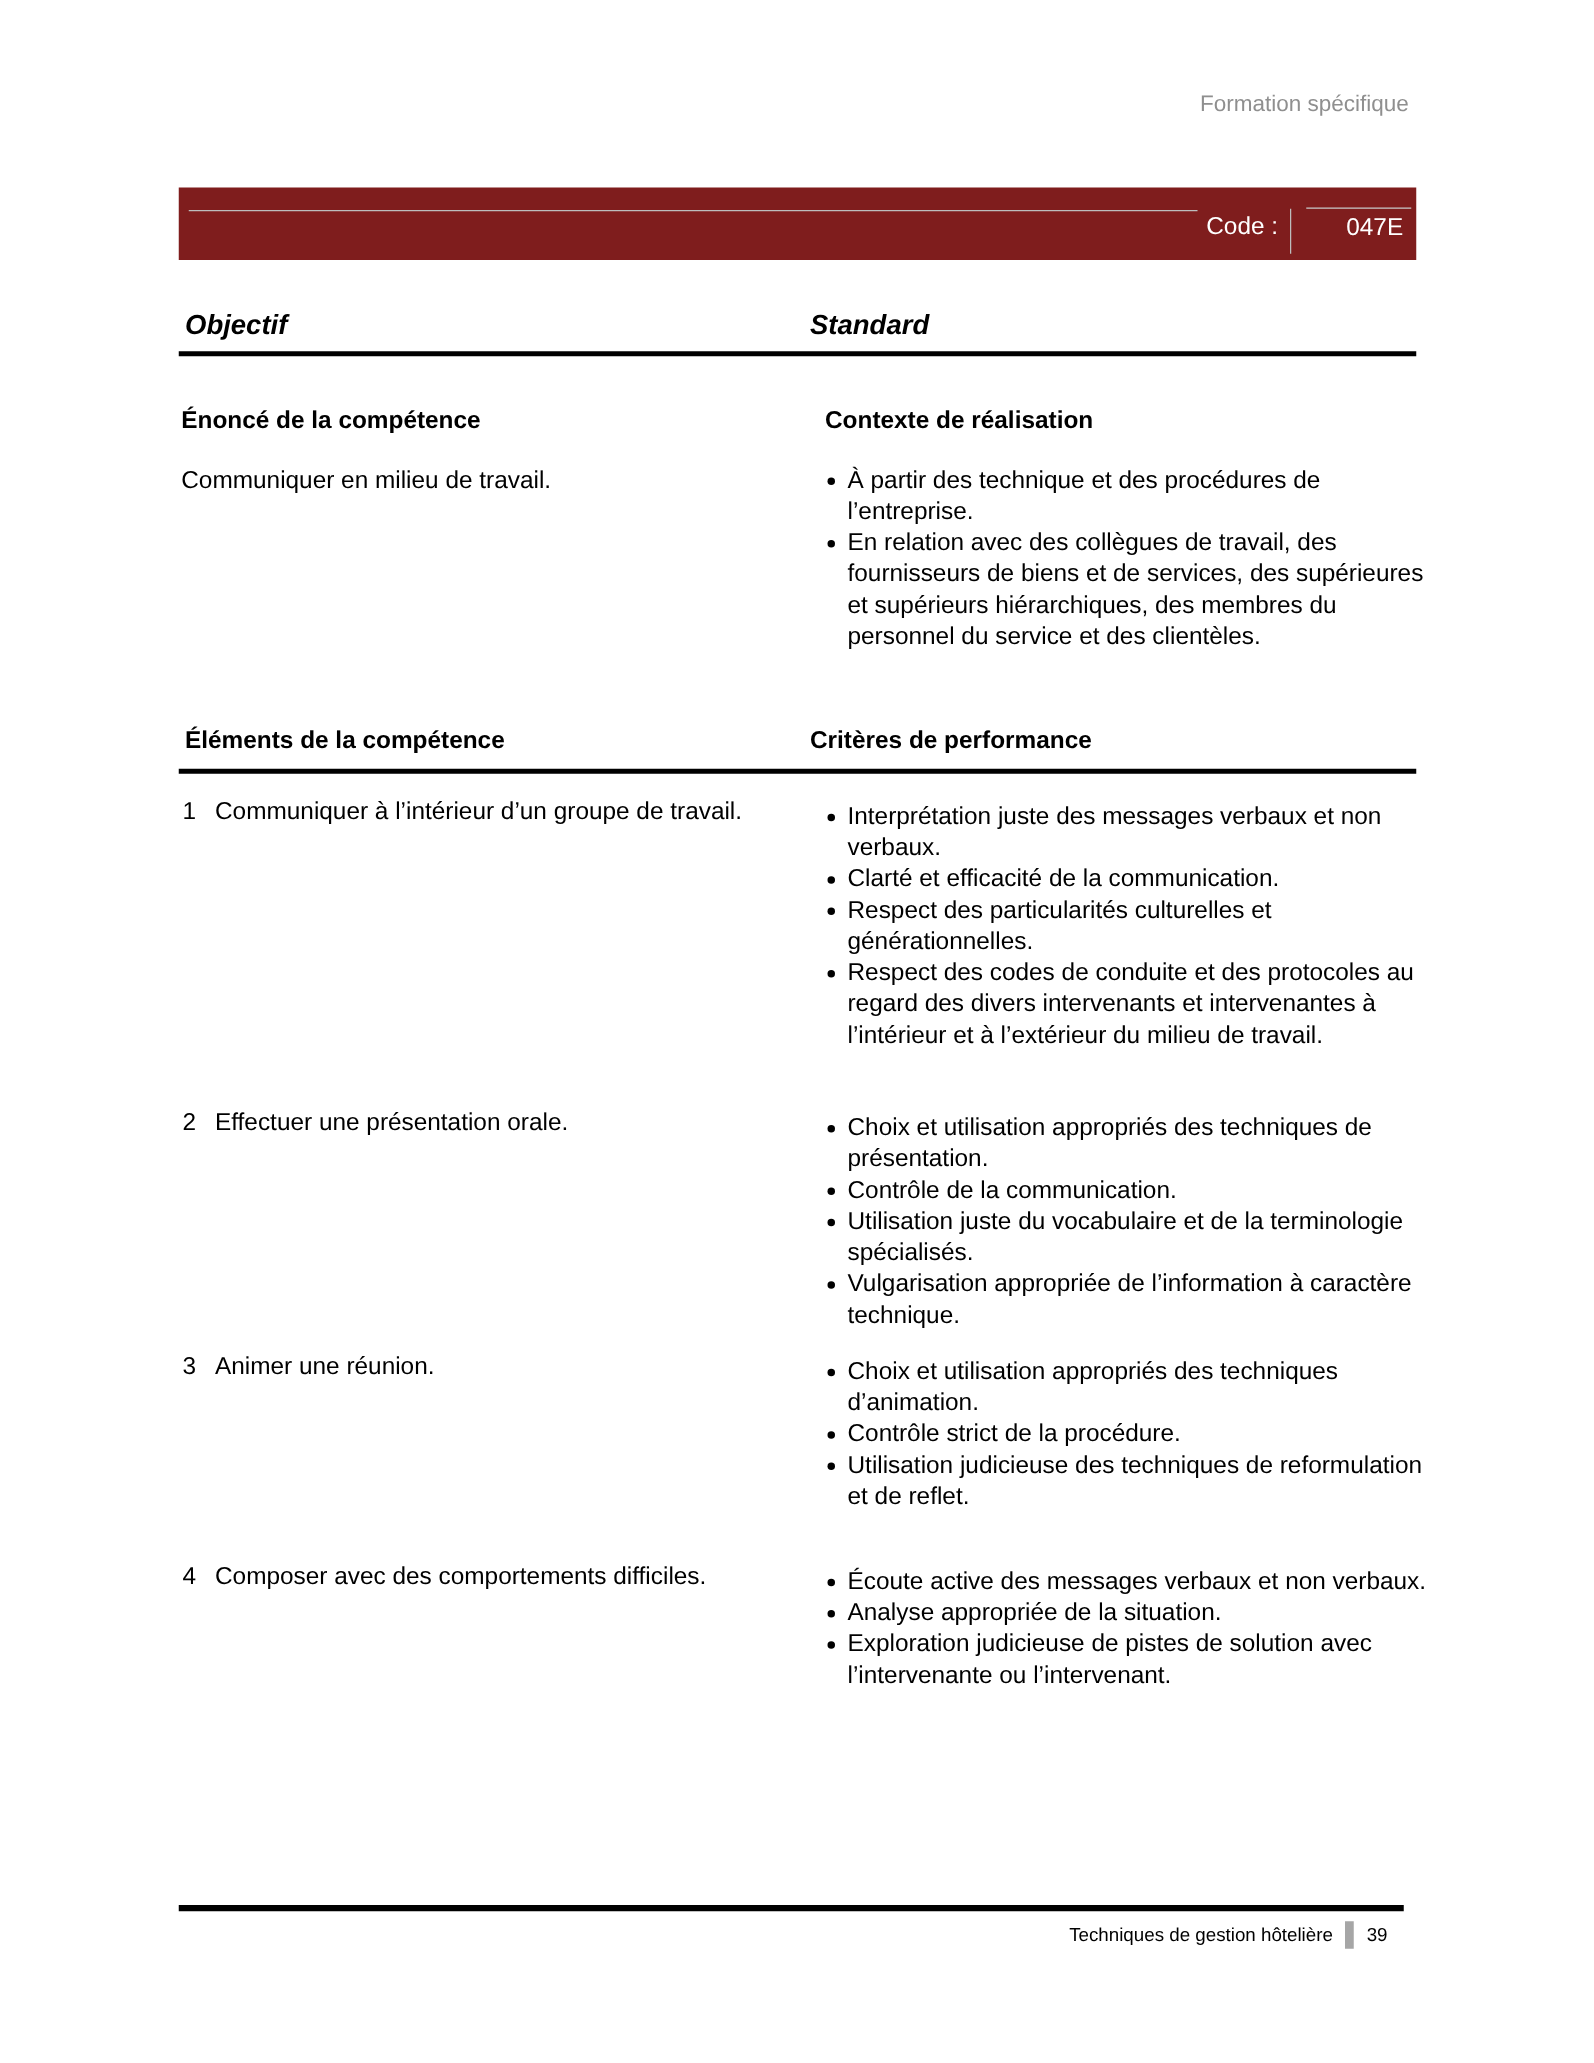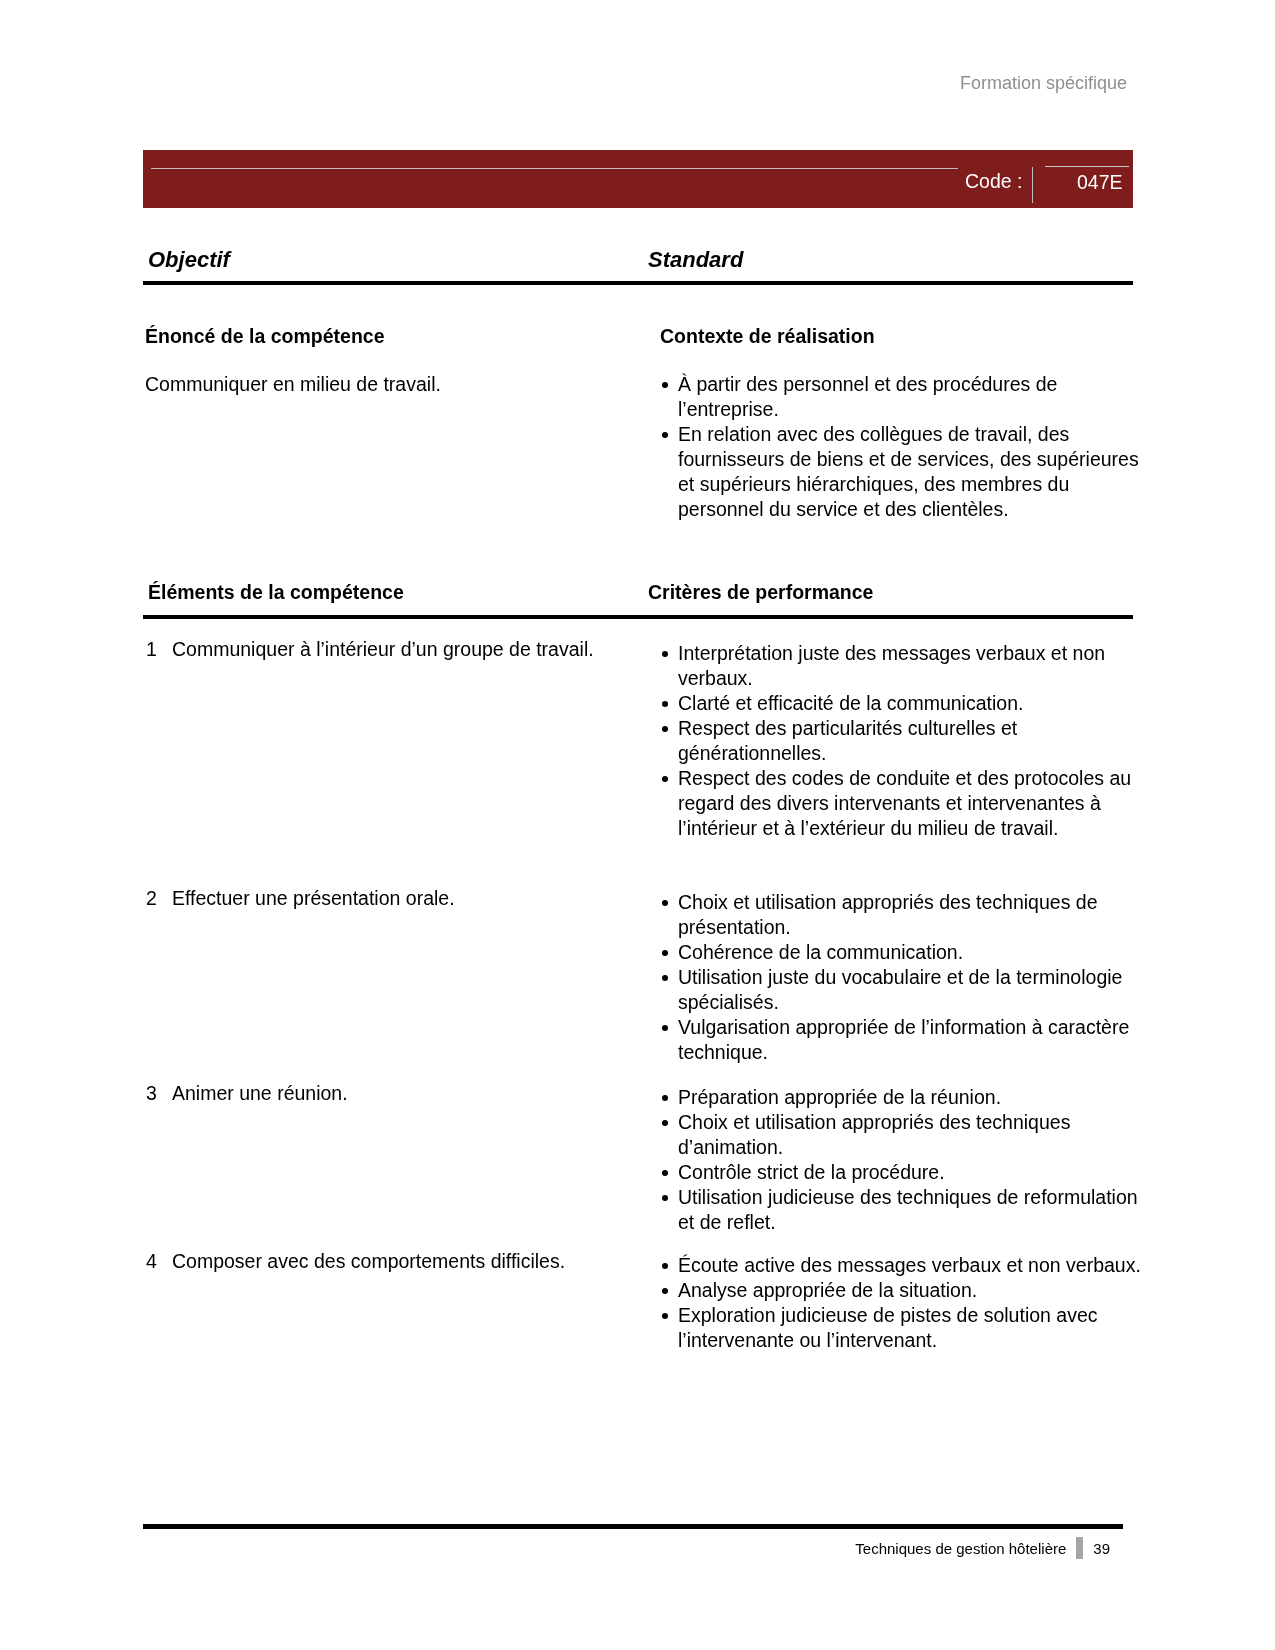--- a/index.html
+++ b/index.html
@@ -239,21 +239,21 @@
   <div class="rule rule-1"></div>
 
   <div class="two-col section-a">
     <div>
       <h3 class="col-title">Énoncé de la compétence</h3>
       <p class="col-body">Communiquer en milieu de travail.</p>
     </div>
     <div>
       <h3 class="col-title">Contexte de réalisation</h3>
       <ul class="bullets">
-        <li>À partir des personnel et des procédures de l’entreprise.</li>
+        <li>À partir des technique et des procédures de l’entreprise.</li>
         <li>En relation avec des collègues de travail, des fournisseurs de biens et de services, des supérieures et supérieurs hiérarchiques, des membres du personnel du service et des clientèles.</li>
       </ul>
     </div>
   </div>
 
   <div class="section-b-head">
     <span class="subhead subhead-left">Éléments de la compétence</span>
     <span class="subhead subhead-right">Critères de performance</span>
   </div>
   <div class="rule rule-2"></div>
@@ -271,33 +271,32 @@
     </ul>
   </div>
 
   <div class="two-col element-row-2">
     <div class="item">
       <span class="num">2</span>
       <span>Effectuer une présentation orale.</span>
     </div>
     <ul class="bullets no-gap">
       <li>Choix et utilisation appropriés des techniques de présentation.</li>
-      <li>Cohérence de la communication.</li>
+      <li>Contrôle de la communication.</li>
       <li>Utilisation juste du vocabulaire et de la terminologie spécialisés.</li>
       <li>Vulgarisation appropriée de l’information à caractère technique.</li>
     </ul>
   </div>
 
   <div class="two-col element-row-3">
     <div class="item">
       <span class="num">3</span>
       <span>Animer une réunion.</span>
     </div>
     <ul class="bullets no-gap">
-      <li>Préparation appropriée de la réunion.</li>
       <li>Choix et utilisation appropriés des techniques d’animation.</li>
       <li>Contrôle strict de la procédure.</li>
       <li>Utilisation judicieuse des techniques de reformulation et de reflet.</li>
     </ul>
   </div>
 
   <div class="two-col element-row-4">
     <div class="item">
       <span class="num">4</span>
       <span>Composer avec des comportements difficiles.</span>

